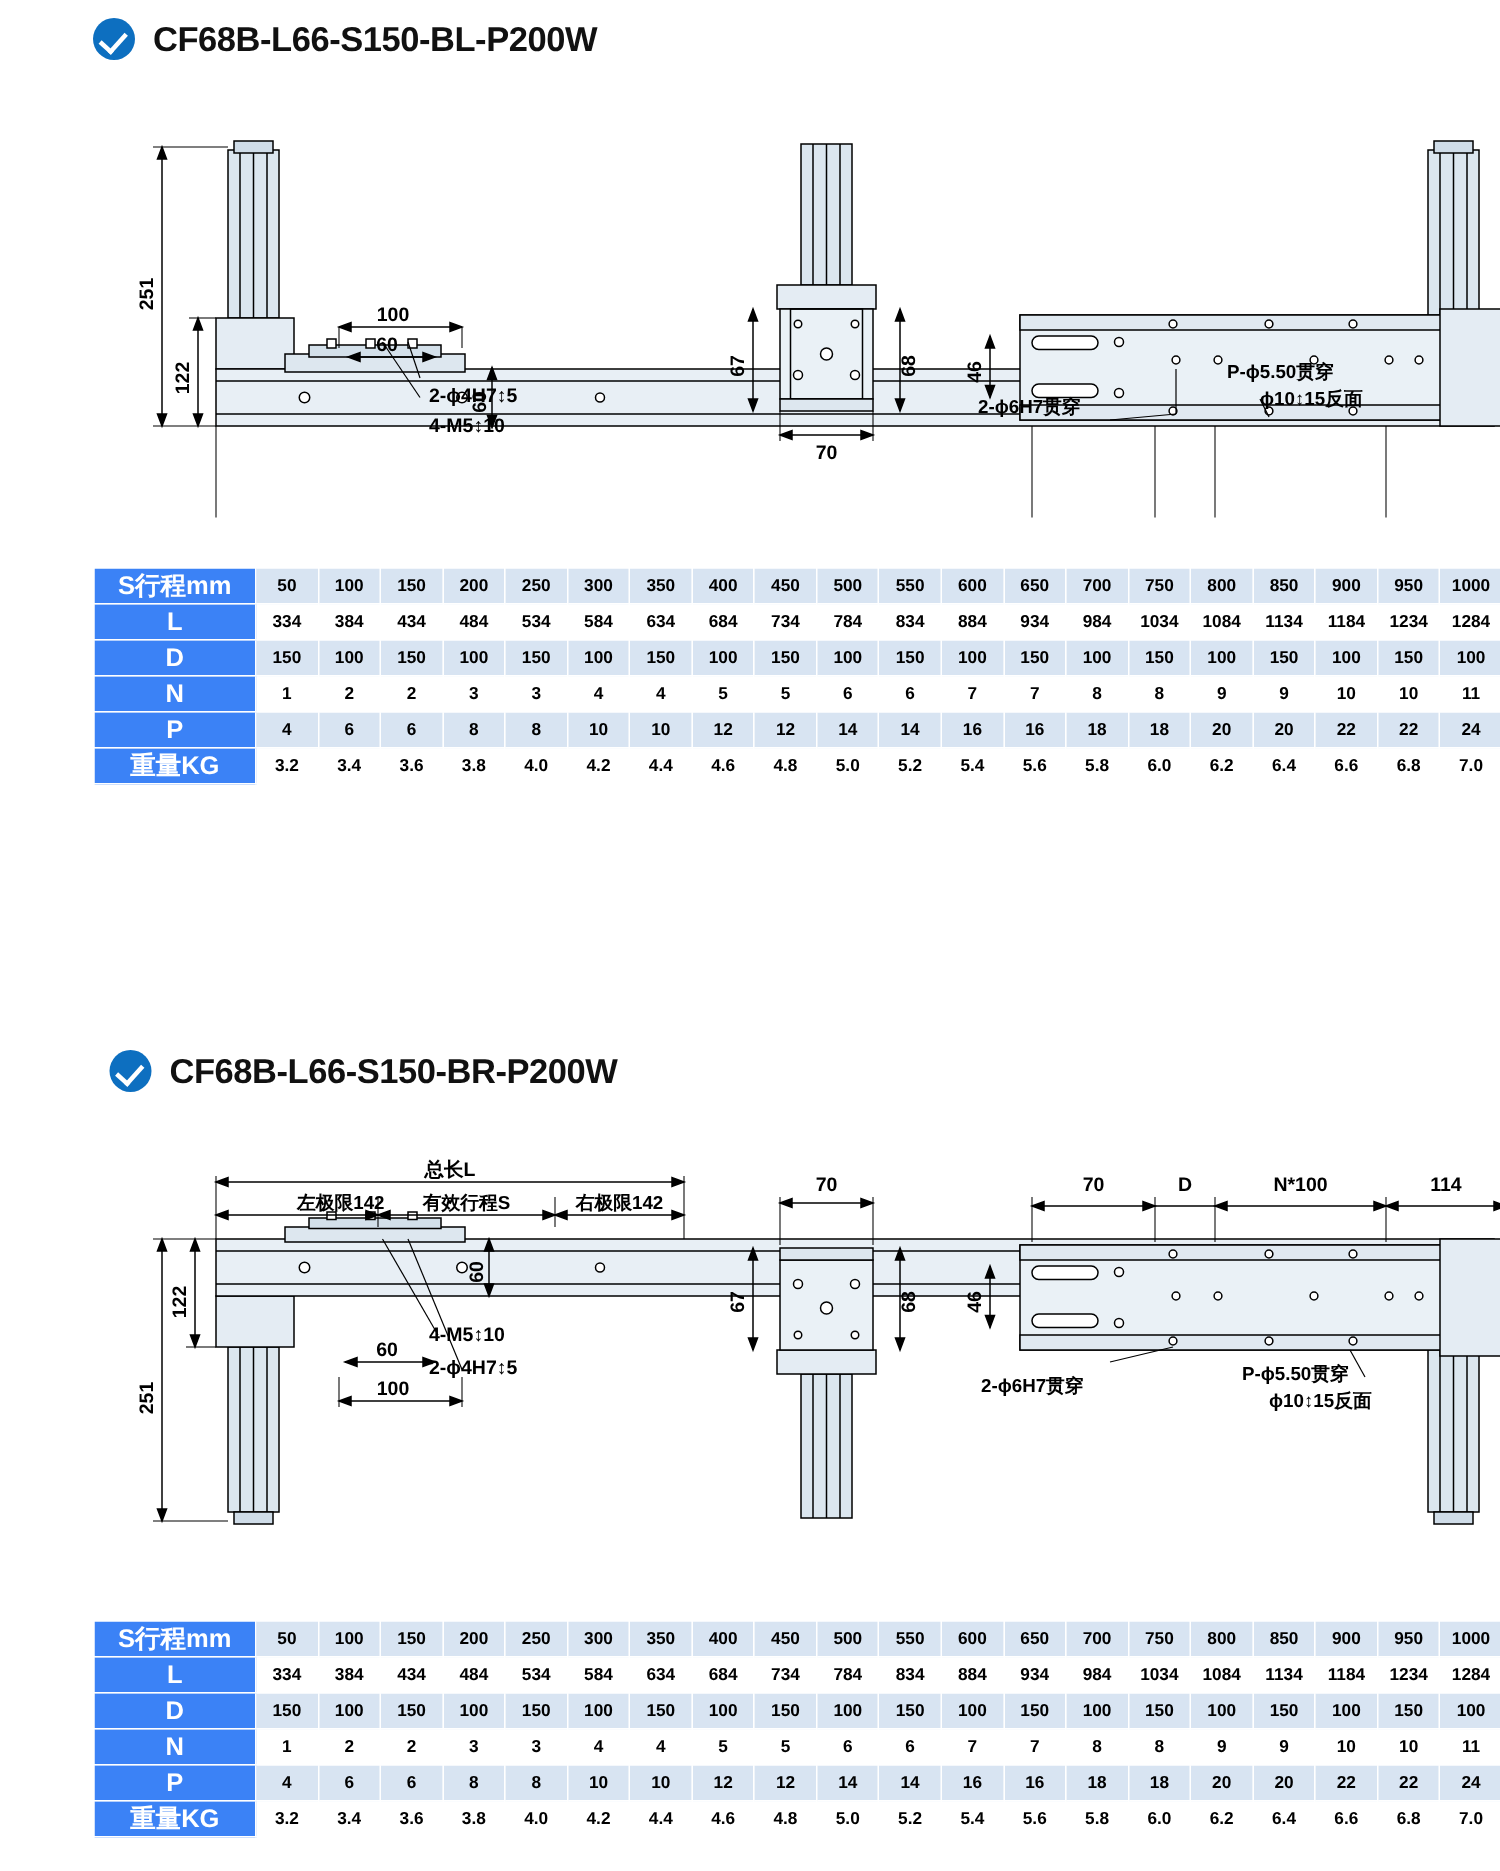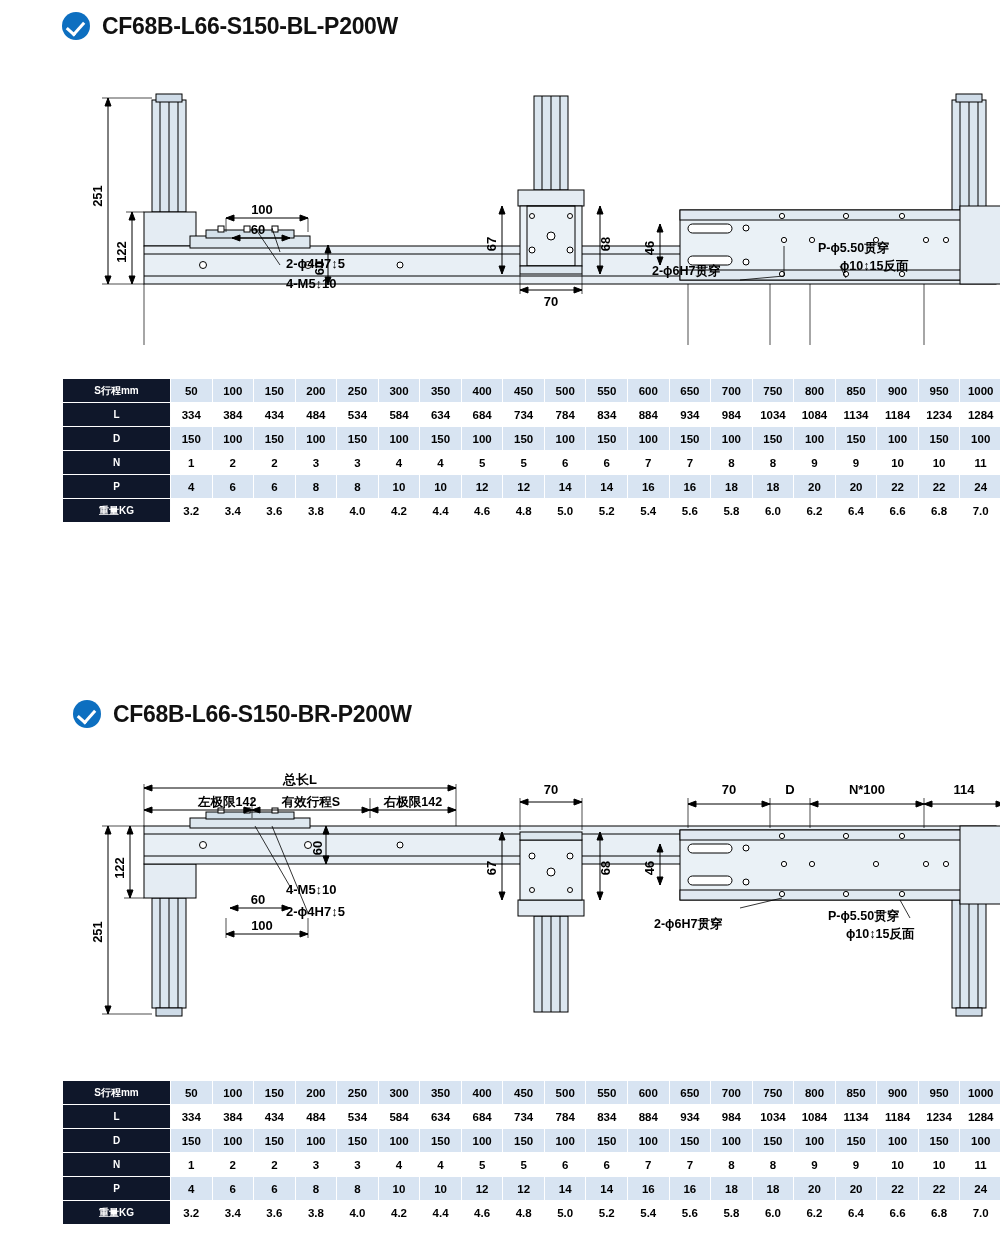--- a/index.html
+++ b/index.html
@@ -44,23 +44,23 @@
   table.spec td, table.spec th {
     border: 1px solid #ffffff;
     text-align: center;
     font-size: 11.5px;
     height: 24px;
     padding: 0;
     font-weight: bold;
   }
   table.spec th.rowhead {
     width: 108px;
-    background: #0f172a;
+    background: #3b82f6;
     color: #fff;
-    font-size: 10px;
+    font-size: 17px;
   }
   table.spec td.light { background: #ffffff; color: #000; }
   table.spec td.shade { background: #d8e4f2; color: #000; }
 
   
   .drawing {
     position: relative;
     width: 1000px;
   }
   .dwg-svg { display: block; }

